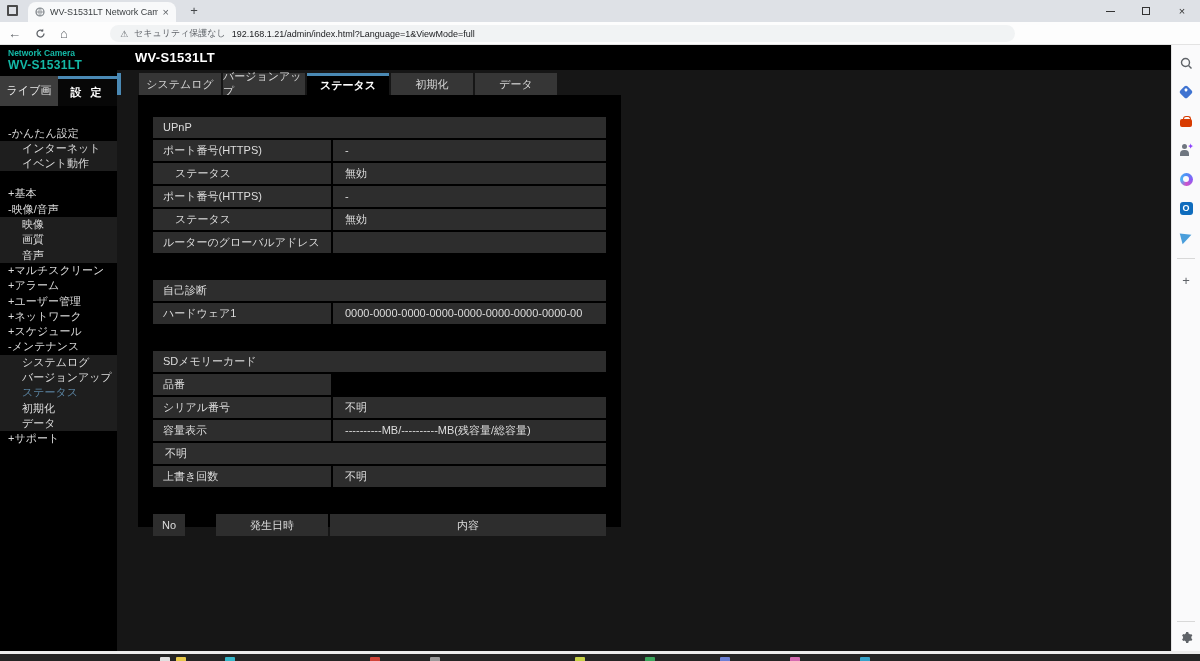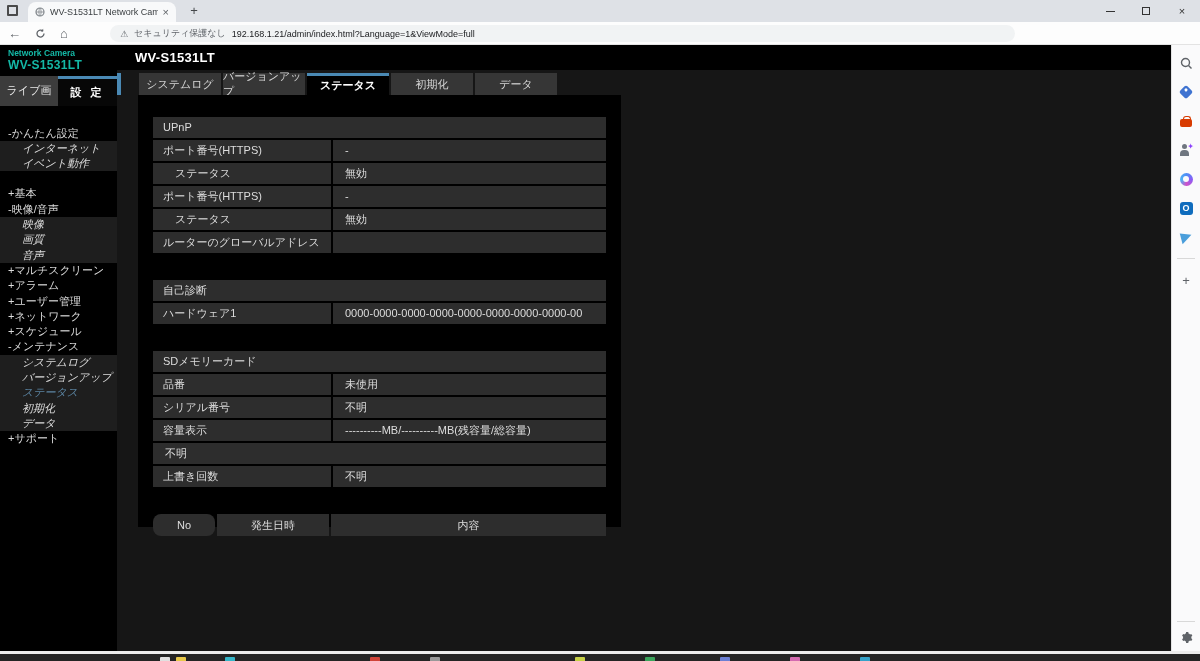--- a/index.html
+++ b/index.html
@@ -48,21 +48,21 @@
   
   .cam-sidebar{position:absolute;left:0;top:0;width:117px;height:606px;background:#000;}
   .logo{padding:4px 0 0 8px;color:#14b8a6;line-height:1.15;}
   .logo-l1{font-size:8.5px;font-weight:bold;}
   .logo-l2{font-size:12px;font-weight:bold;letter-spacing:.3px;}
   .side-btns{display:flex;margin-top:3px;height:30px;}
   .btn-live{width:58px;background:#3c3c3c;color:#e8e8e8;font-size:11px;display:flex;align-items:center;justify-content:center;}
   .btn-setup{width:59px;background:#070707;border-top:3px solid var(--accent);color:#fff;font-size:11px;font-weight:bold;display:flex;align-items:center;justify-content:center;letter-spacing:3px;}
   .cam-menu{margin-top:20px;}
   .menu-item{height:15.3px;line-height:15.3px;font-size:11px;color:#ddd;padding-left:8px;white-space:nowrap;overflow:hidden;cursor:default;}
-  .menu-item.sub{padding-left:22px;background:#1e1e1e;font-style:italic;}
+  .menu-item.sub{padding-left:22px;background:#1e1e1e;}
   .menu-item.gap{margin-top:15px;}
   .menu-item.active{color:var(--menu-active);}
 
   
   .cam-main{position:absolute;left:117px;top:0;width:1054px;height:606px;background:var(--main-bg);}
   .main-titlebar{position:absolute;top:0;left:0;width:100%;height:25px;background:#000;}
   .main-title{position:absolute;left:18px;top:5px;color:#fff;font-size:13px;font-weight:bold;letter-spacing:.3px;}
   .tab-accent{position:absolute;left:0;top:28px;width:4px;height:22px;background:var(--accent);}
   .cam-tabs{position:absolute;left:22px;top:28px;display:flex;}
   .cam-tab{width:82px;height:22px;background:#363636;color:#d8d8d8;font-size:11px;display:flex;align-items:center;justify-content:center;margin-right:2px;}
@@ -71,22 +71,22 @@
   .panel{position:absolute;left:21px;top:50px;width:483px;height:432px;background:var(--panel);padding:22px 15px 0 15px;}
   .section{margin-bottom:27px;}
   .sec-header{height:21px;background:var(--cell);color:#ddd;font-size:11px;line-height:21px;padding-left:10px;margin-bottom:2px;}
   .row{display:flex;margin-bottom:2px;}
   .cell{background:var(--cell);height:21px;line-height:21px;font-size:11px;color:#ddd;white-space:nowrap;}
   .cell.lab{width:178px;padding-left:10px;margin-right:2px;flex:none;}
   .cell.lab.indent{padding-left:22px;}
   .cell.val{flex:1;padding-left:12px;overflow:hidden;}
   .log-table{margin-top:16px;display:flex;}
   .log-cell{background:var(--cell);height:22px;line-height:22px;font-size:11px;color:#ddd;text-align:center;margin-right:2px;}
-  .log-no{width:62px;border-radius:8px;}
-  .log-date{width:112px;}
+  .log-no{width:32px;}
+  .log-date{width:112px;margin-left:29px;}
   .log-desc{flex:1;margin-right:0;}
 
   
   .edge-sidebar{position:absolute;right:0;top:45px;width:29px;height:606px;background:#fafafb;border-left:1px solid #e3e3e3;}
   .es-icons{display:flex;flex-direction:column;align-items:center;padding-top:10px;gap:13px;}
   .es-ic{width:16px;height:16px;display:flex;align-items:center;justify-content:center;}
   .tag-shape{width:10px;height:10px;background:#3f73d1;border-radius:2px;transform:rotate(45deg);position:relative;}
   .tag-shape:before{content:"";position:absolute;left:2px;top:2px;width:3px;height:3px;border-radius:50%;background:#fff;}
   .toolbox-shape{width:12px;height:8px;background:#d83b01;border-radius:2px;position:relative;margin-top:3px;}
   .toolbox-shape:before{content:"";position:absolute;left:3px;top:-3px;width:6px;height:4px;border:1.5px solid #d83b01;border-bottom:none;border-radius:3px 3px 0 0;}
@@ -224,21 +224,20 @@
           <div class="sec-header">自己診断</div>
           <div class="row">
             <div class="cell lab">ハードウェア1</div>
             <div class="cell val">0000-0000-0000-0000-0000-0000-0000-0000-00</div>
           </div>
         </div>
         <div class="section">
           <div class="sec-header">SDメモリーカード</div>
           <div class="row">
             <div class="cell lab">品番</div>
-            <div class="cell val">未使用</div>
           </div>
           <div class="row">
             <div class="cell lab">シリアル番号</div>
             <div class="cell val">不明</div>
           </div>
           <div class="row">
             <div class="cell lab">容量表示</div>
             <div class="cell val">----------MB/----------MB(残容量/総容量)</div>
           </div>
           <div class="row">

